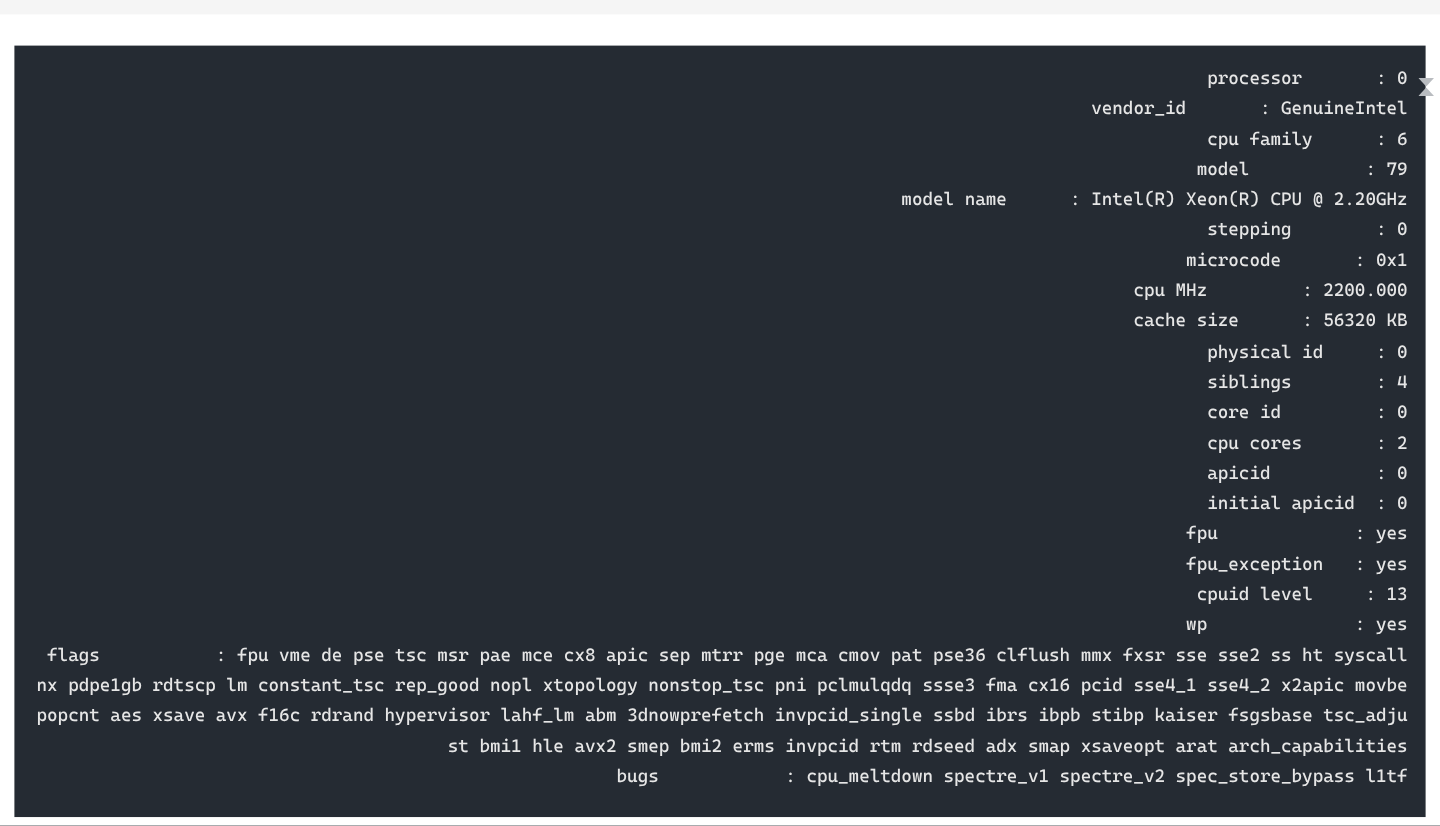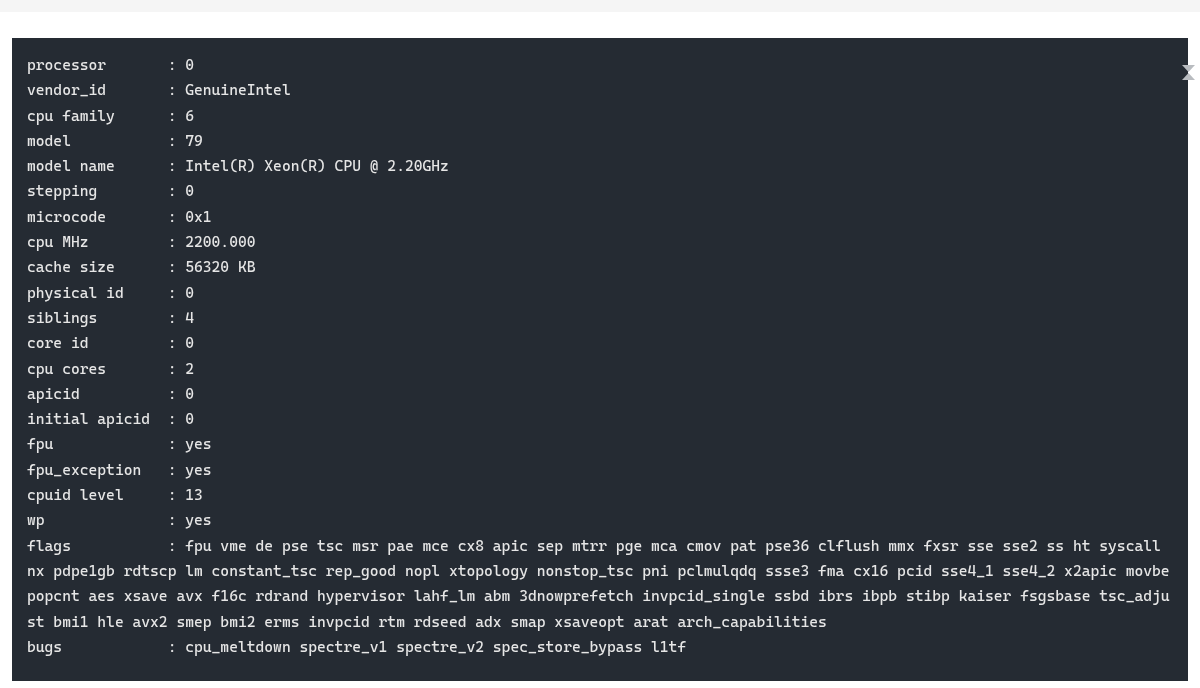--- a/index.html
+++ b/index.html
@@ -21,20 +21,21 @@
       background: #252b33;
       color: #e6e6e6;
       font-family: "SF Mono", "Cascadia Code", Consolas, "Courier New", monospace;
       font-size: 15px;
       line-height: 25.3px;
       padding: 15px;
       white-space: pre-wrap;
       word-break: break-all;
       overflow: hidden;
       height: 643px;
+      text-align: right;
     }
     .scroll-indicator {
       position: absolute;
       right: 5px;
       top: 65px;
       display: flex;
       flex-direction: column;
       align-items: center;
       gap: 1px;
       color: #b9bcc0;

